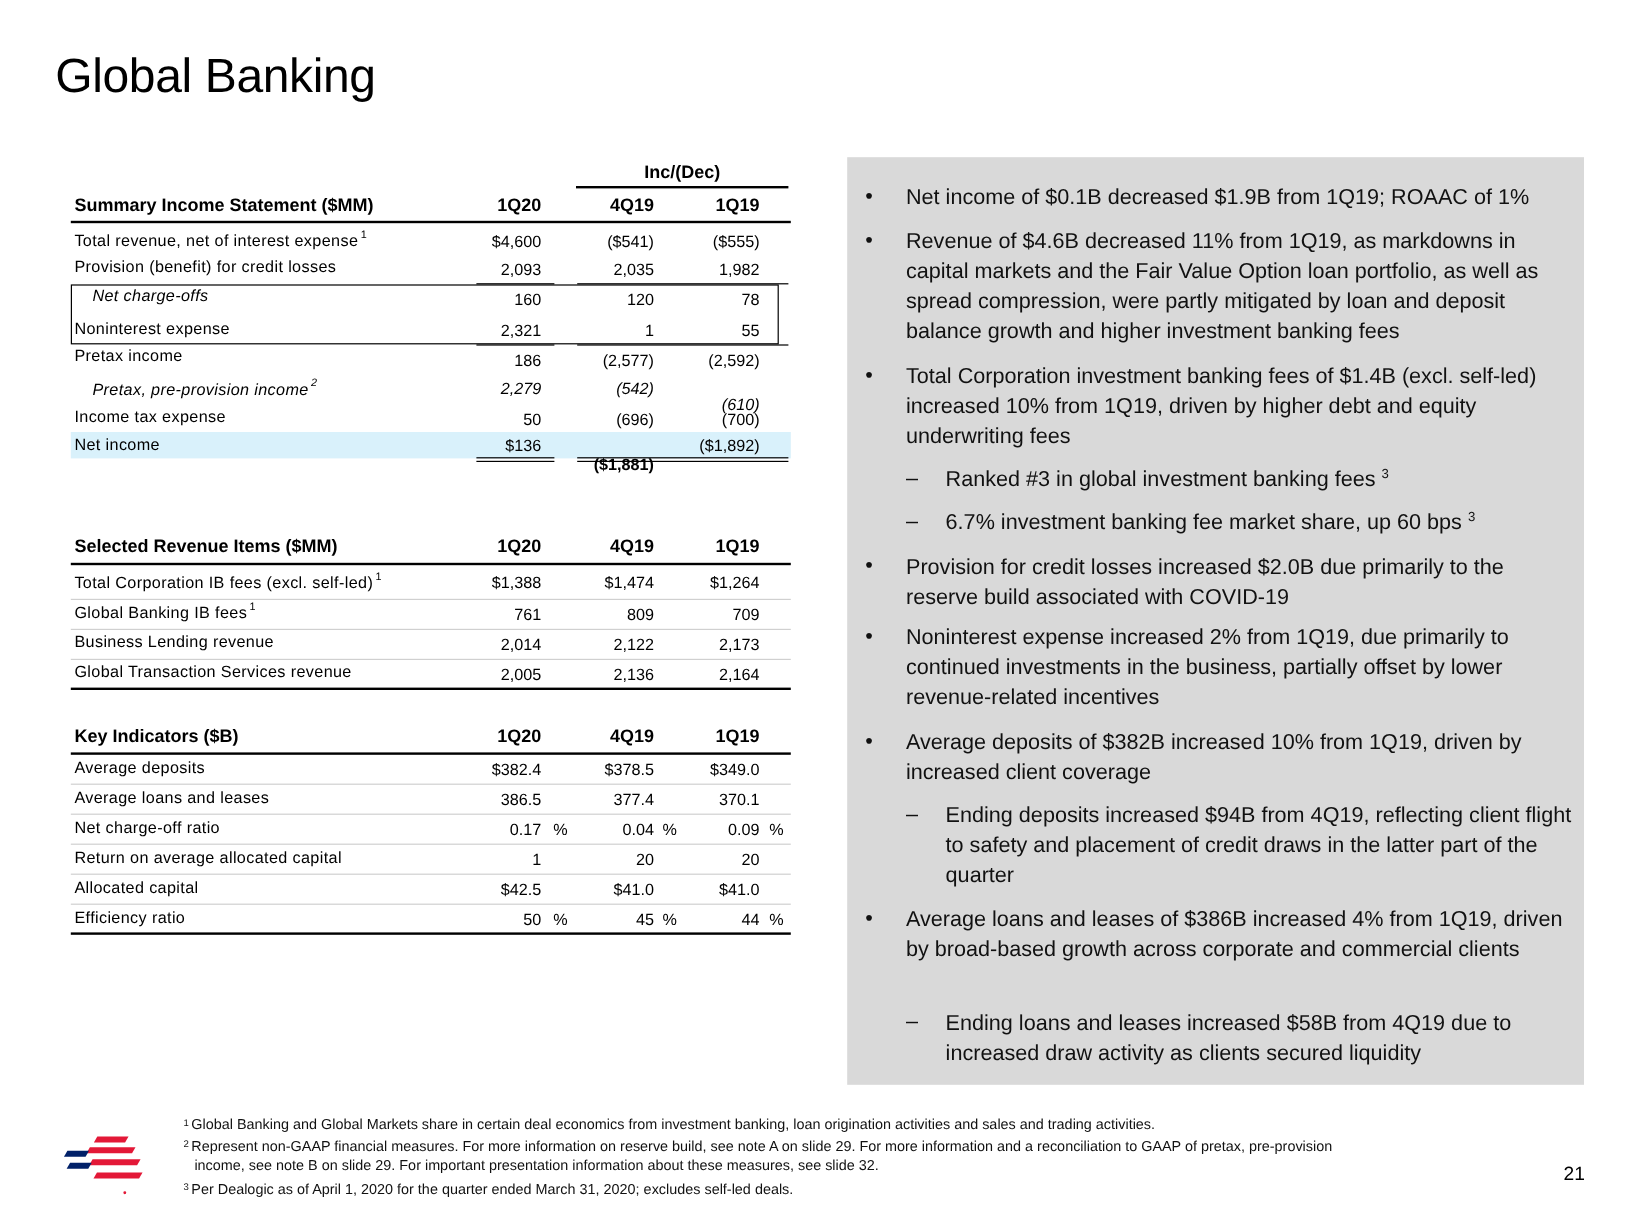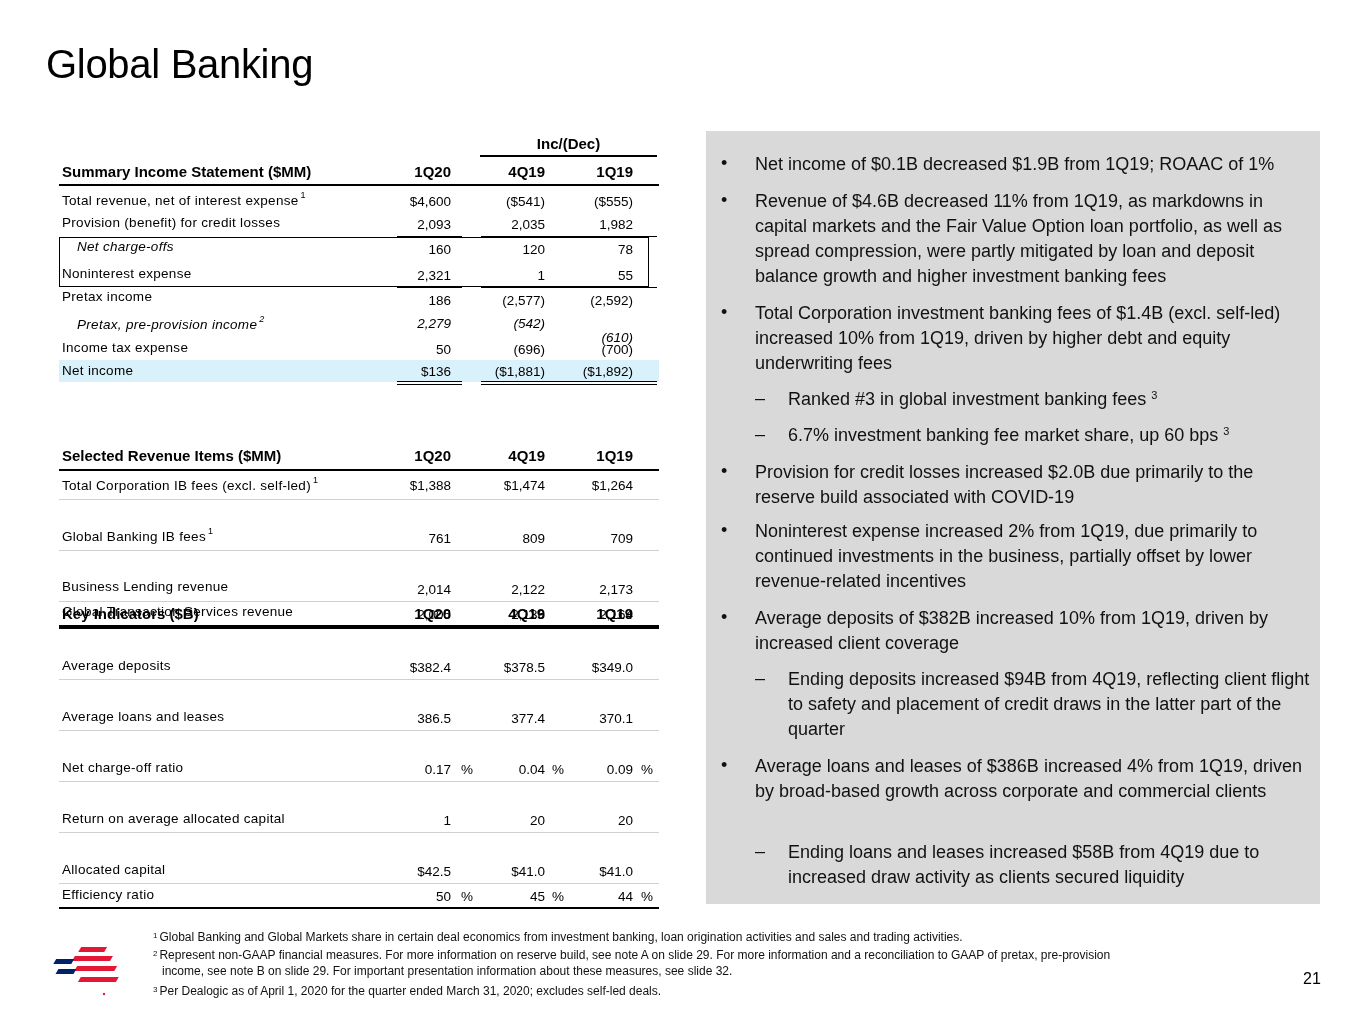--- a/index.html
+++ b/index.html
@@ -18,21 +18,21 @@
     .tbl .c3 { right: 26px; }
     .tbl .pct { position: absolute; top: 5px; }
     .tbl .p1 { left: 402px; }
     .tbl .p2 { left: 493px; }
     .tbl .p3 { left: 582px; }
     .tbl .hdr { height: 29px; border-bottom: 2.5px solid #000; }
     .tbl .hdr .lbl, .tbl .hdr .num { font-weight: bold; font-size: 15px; top: 6px; letter-spacing: 0; }
     .tbl sup { font-size: 9px; vertical-align: top; position: relative; top: -3px; margin-left: 2px; }
     .it { font-style: italic; }
 
-    .gridline { border-bottom: 1px solid #d0d0d0; margin-top: 26px; }
+    .gridline { border-bottom: 1px solid #d0d0d0; }
     .ul1 { position: absolute; bottom: 0; height: 1.5px; background: #000; }
     .dul { position: absolute; bottom: -3px; height: 4px; border-top: 1.5px solid #000; border-bottom: 1.5px solid #000; }
 
     .incdec { position: absolute; left: 480px; top: 135px; width: 177px; text-align: center; font-weight: bold; font-size: 15px; border-bottom: 2px solid #000; padding-bottom: 3px; }
 
     .boxed { position: absolute; left: 59px; top: 237px; width: 590px; height: 50px; border: 1.5px solid #000; pointer-events: none; }
 
     .net-row { background: #d9f1fb; }
 
     
@@ -108,21 +108,21 @@
     <span class="lbl" style="top:4px;">Income tax expense</span>
     <span class="num c1" style="top:6px;">50</span>
     <span class="num c2" style="top:6px;">(696)</span>
     <span class="num c3" style="top:6px;">(700)</span>
     <div class="ul1" style="left:338px;width:65px;bottom:-1px;"></div>
     <div class="ul1" style="left:422px;width:176px;bottom:-1px;"></div>
   </div>
   <div class="row net-row" style="height:22px;">
     <span class="lbl" style="top:3px;">Net income</span>
     <span class="num c1" style="top:4px;">$136</span>
-    <span class="num c2" style="top:4px;">($1,881)</span>
+    <span class="num c2" style="top:20px;font-weight:bold;">($1,881)</span>
     <span class="num c3" style="top:4px;">($1,892)</span>
     <div class="dul" style="left:338px;width:65px;"></div>
     <div class="dul" style="left:422px;width:176px;"></div>
   </div>
 </div>
 <div class="boxed"></div>
 
 <div class="tbl" style="top:441px;">
   <div class="row hdr" style="height:30px;">
     <span class="lbl">Selected Revenue Items ($MM)</span>

